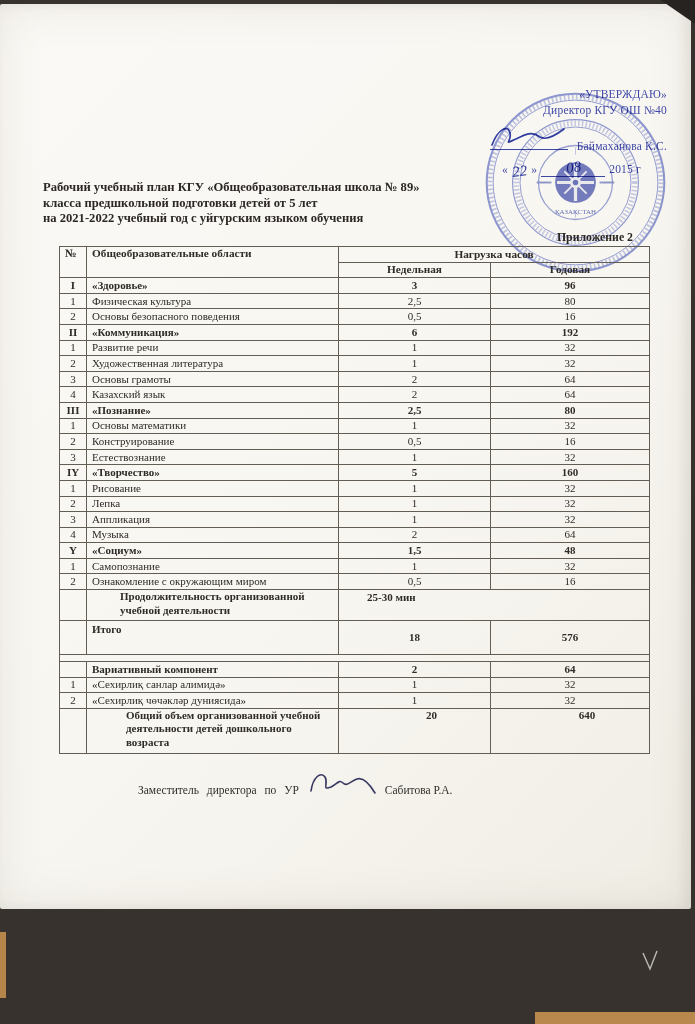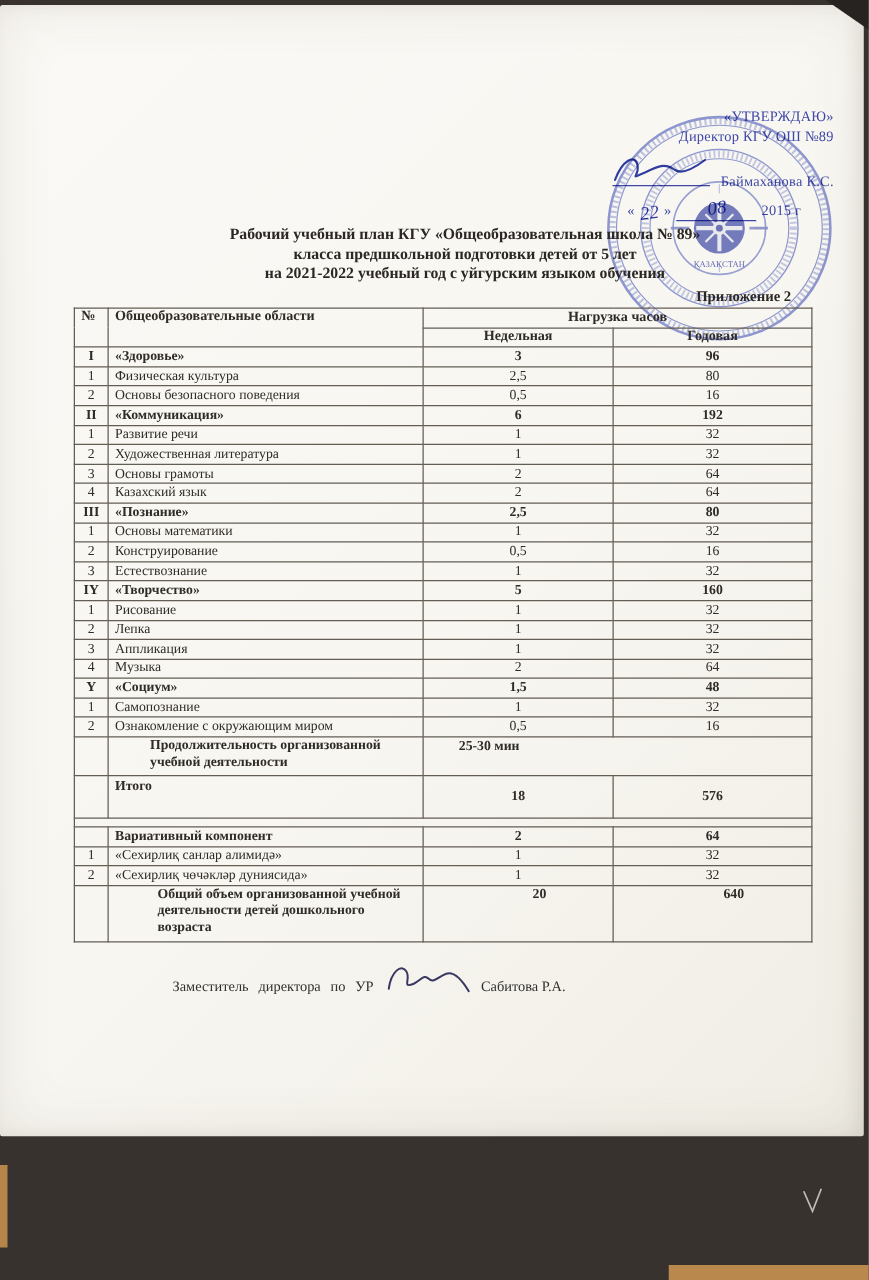--- a/index.html
+++ b/index.html
@@ -32,21 +32,21 @@
     height:10px;margin-right:6px;vertical-align:baseline;position:relative;
   }
   .approval .dir-sign{position:absolute;left:-4px;top:-16px;}
   .date-line{margin-top:6px;font-size:11.5px;display:flex;justify-content:flex-end;align-items:flex-end;gap:4px;padding-right:26px;}
   .hand{font-style:italic;font-size:15px;color:#2f3aa0;transform:rotate(-7deg);display:inline-block;line-height:12px;}
   .u-seg{display:inline-block;border-bottom:1px solid #3f48a6;min-width:34px;text-align:center;}
   .u-seg.month{min-width:64px;}
   
   .stamp{position:absolute;left:483px;top:86px;width:185px;height:185px;opacity:.85;mix-blend-mode:multiply;pointer-events:none;}
   
-  .title-block{position:absolute;left:72px;top:176px;width:600px;text-align:center;color:#2b2724;}
+  .title-block{position:absolute;left:43px;top:176px;width:600px;color:#2b2724;}
   .title-block div{font-weight:bold;font-size:12.6px;line-height:15.6px;}
   .annex{position:absolute;right:58px;top:226px;font-weight:bold;font-size:11.8px;color:#2b2724;}
   
   table.plan{
     position:absolute;left:59px;top:242px;width:590px;
     border-collapse:collapse;table-layout:fixed;
     color:#2f2b27;font-size:11px;
   }
   table.plan th, table.plan td{
     border:1px solid #635d54;padding:0 5px;height:14.6px;line-height:13px;
@@ -75,21 +75,21 @@
   .footer-line .nm{padding-bottom:3px;}
   .check{position:absolute;left:640px;top:946px;}
 </style>
 </head>
 <body>
 
 <div class="paper">
 
   <div class="approval">
     <div>«УТВЕРЖДАЮ»</div>
-    <div>Директор   КГУ ОШ №89</div>
+    <div>Директор   КГУ ОШ №40</div>
     <div class="name-line">
       <span class="sig-underline">
         <svg class="dir-sign" width="82" height="26" viewBox="0 0 82 26">
           <path d="M6,22 C12,6 22,1 24,10 C26,19 16,22 30,16 C40,11 46,8 54,14 C60,18 70,12 78,6" fill="none" stroke="#303da0" stroke-width="1.7" stroke-linecap="round"></path>
         </svg>
       </span>
       <span>Баймаханова К.С.</span>
     </div>
     <div class="date-line">
       <span>«</span>

